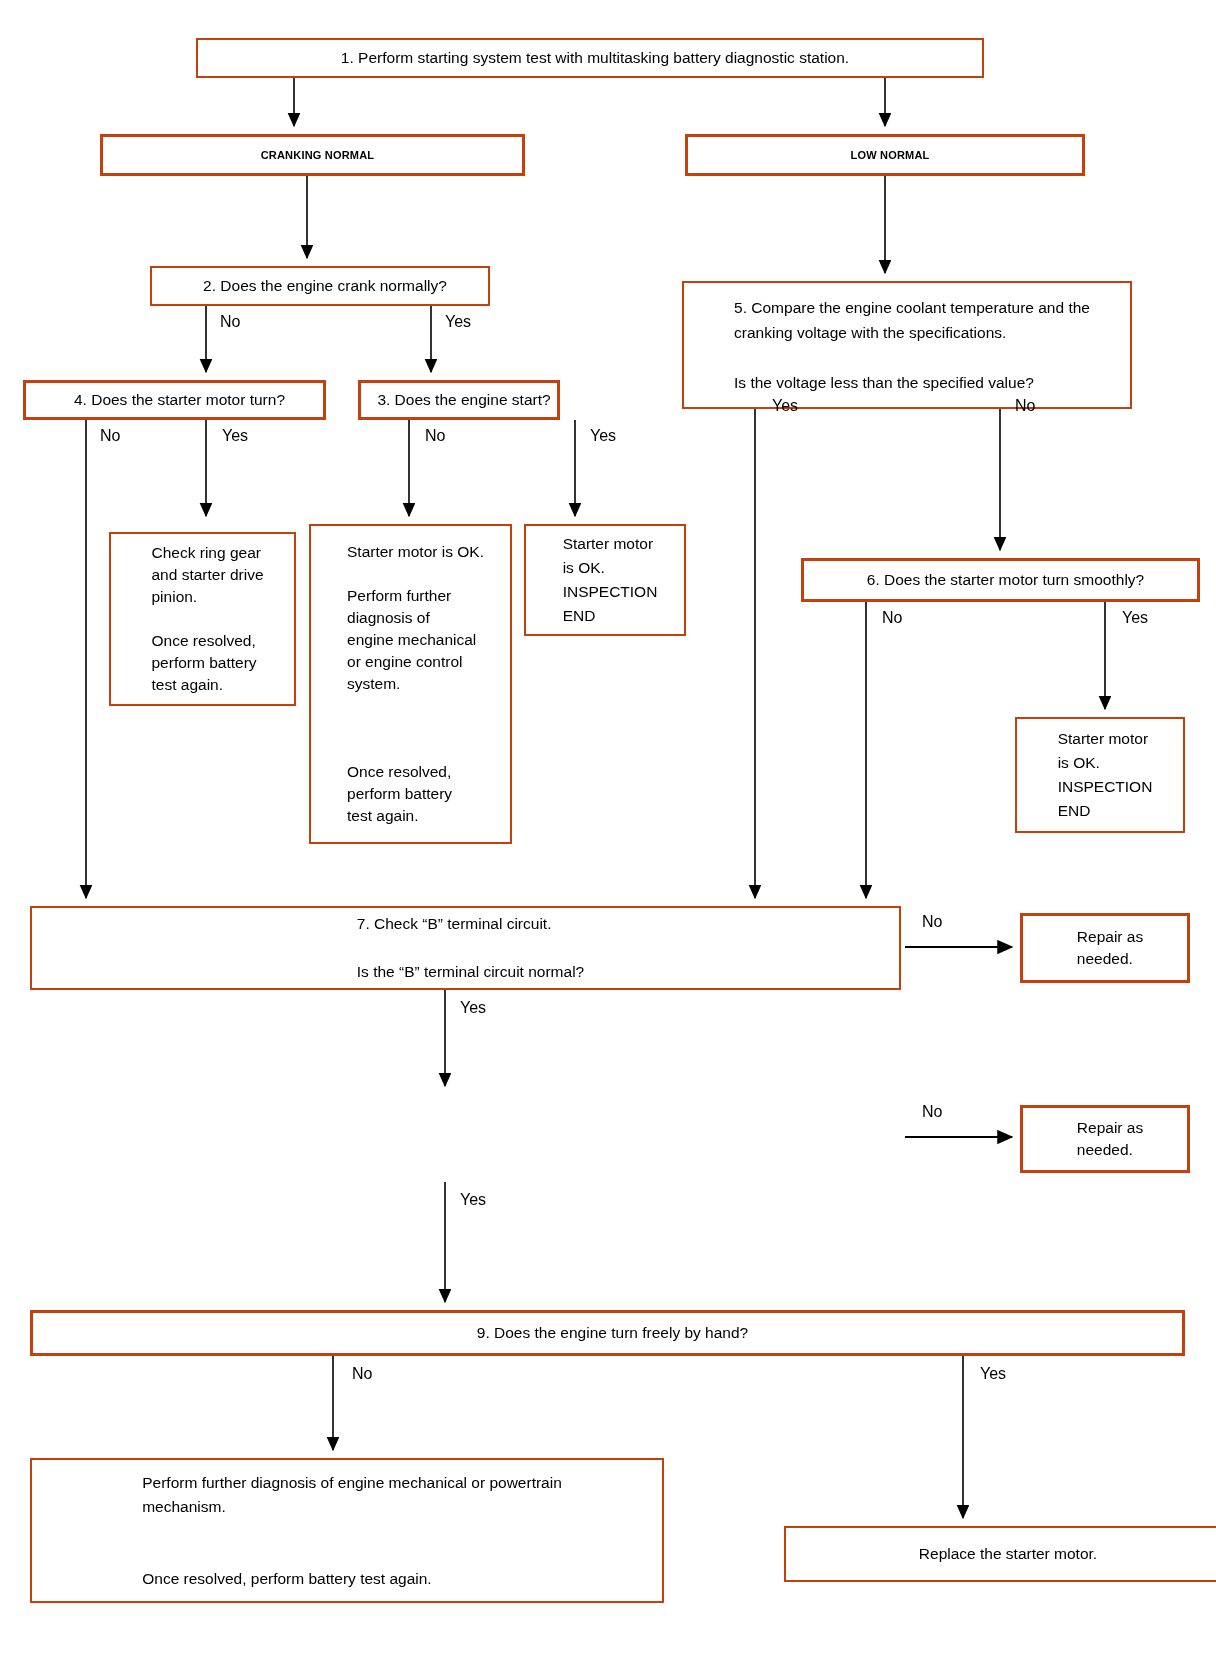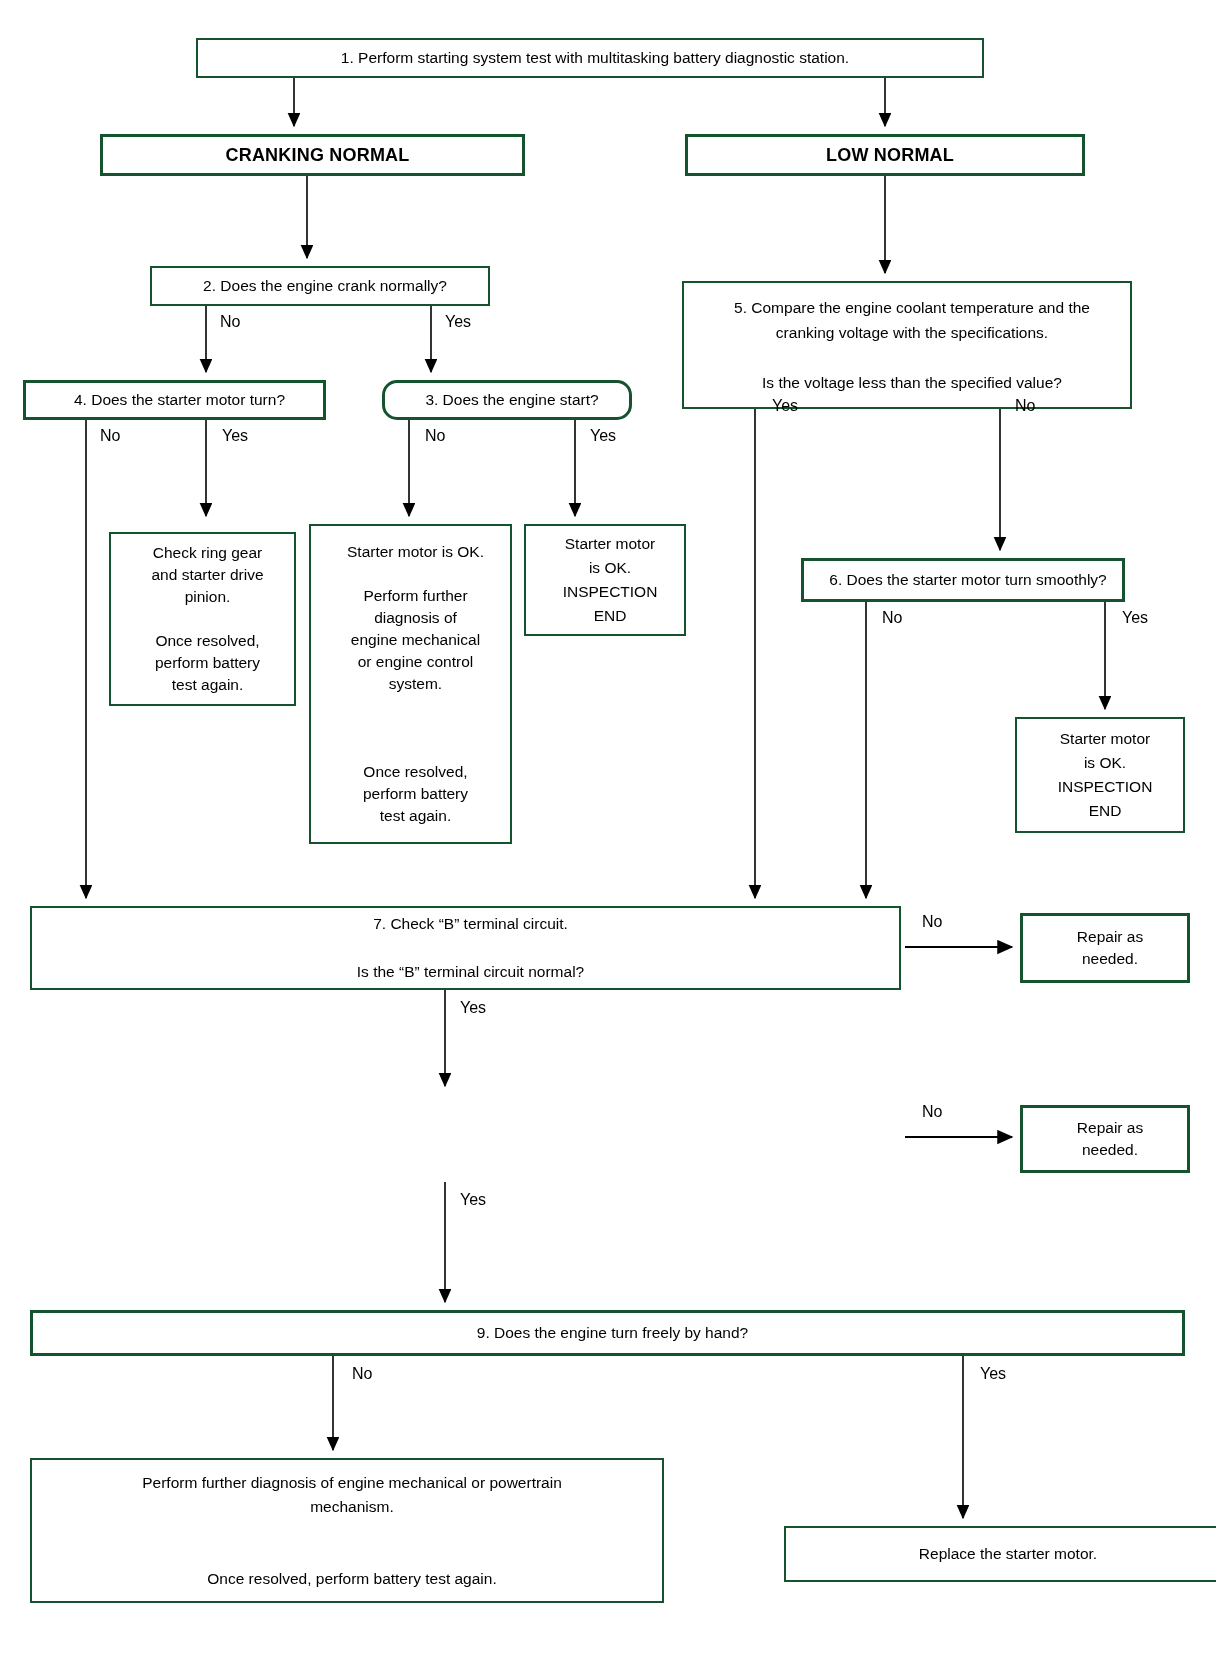--- a/index.html
+++ b/index.html
@@ -6,32 +6,31 @@
   #canvas{
     position:relative;
     width:1216px;height:1660px;
     background:#ffffff;
     font-family:"Liberation Sans","DejaVu Sans",sans-serif;
     color:#000;
   }
   .wires{position:absolute;left:0;top:0;pointer-events:none;}
   .node{
     position:absolute;
-    border:2px solid #14532d;
+    border:2px solid #c2410c;
     background:#fff;
     display:flex;align-items:center;justify-content:center;
-    text-align:center;
     box-sizing:border-box;
     font-size:15.5px;
     line-height:22px;
     white-space:pre-line;
     padding-left:10px;
   }
   .node.thick{border-width:3px;}
-  .node.header{font-weight:bold;font-size:18px;letter-spacing:0.2px;}
+  .node.header{font-weight:bold;font-size:11px;letter-spacing:0.2px;}
   .node.wide2{line-height:24px;}
   .node.spec{line-height:25px;}
   .edge-label{
     position:absolute;
     font-size:16px;
     line-height:16px;
     white-space:nowrap;
   }
 </style>
 </head>
@@ -70,21 +69,21 @@
   <div class="node" style="left:196px;top:38px;width:788px;height:40px;">1. Perform starting system test with multitasking battery diagnostic station.</div>
 
   <div class="node thick header" style="left:100px;top:134px;width:425px;height:42px;">CRANKING NORMAL</div>
 
   <div class="node thick header" style="left:685px;top:134px;width:400px;height:42px;">LOW NORMAL</div>
 
   <div class="node" style="left:150px;top:266px;width:340px;height:40px;">2. Does the engine crank normally?</div>
 
   <div class="node thick" style="left:23px;top:380px;width:303px;height:40px;">4. Does the starter motor turn?</div>
 
-  <div class="node thick" style="left:382px;top:380px;width:250px;height:40px;border-radius:15px;">3. Does the engine start?</div>
+  <div class="node thick" style="left:358px;top:380px;width:202px;height:40px;">3. Does the engine start?</div>
 
   <div class="node" style="left:109px;top:524px;width:187px;height:174px;margin-top:8px;">Check ring gear
 and starter drive
 pinion.
 
 Once resolved,
 perform battery
 test again.</div>
 
   <div class="node" style="left:309px;top:524px;width:203px;height:320px;">Starter motor is OK.
@@ -104,21 +103,21 @@
   <div class="node wide2" style="left:524px;top:524px;width:162px;height:112px;">Starter motor
 is OK.
 INSPECTION
 END</div>
 
   <div class="node spec" style="left:682px;top:281px;width:450px;height:128px;">5. Compare the engine coolant temperature and the
 cranking voltage with the specifications.
 
 Is the voltage less than the specified value?</div>
 
-  <div class="node thick" style="left:801px;top:558px;width:324px;height:44px;">6. Does the starter motor turn smoothly?</div>
+  <div class="node thick" style="left:801px;top:558px;width:399px;height:44px;">6. Does the starter motor turn smoothly?</div>
 
   <div class="node wide2" style="left:1015px;top:717px;width:170px;height:116px;">Starter motor
 is OK.
 INSPECTION
 END</div>
 
   <div class="node wide2" style="left:30px;top:906px;width:871px;height:84px;">7. Check “B” terminal circuit.
 
 Is the “B” terminal circuit normal?</div>
 

